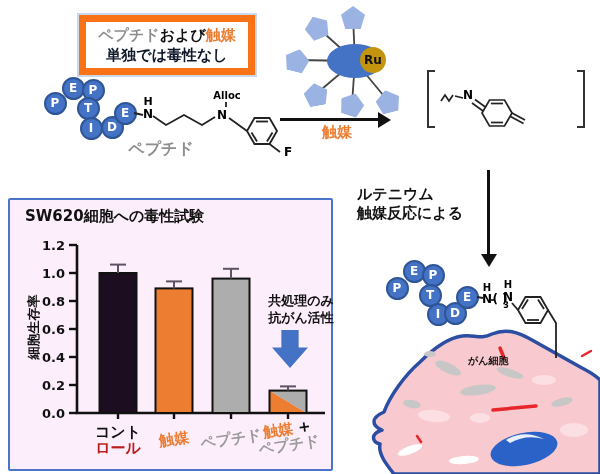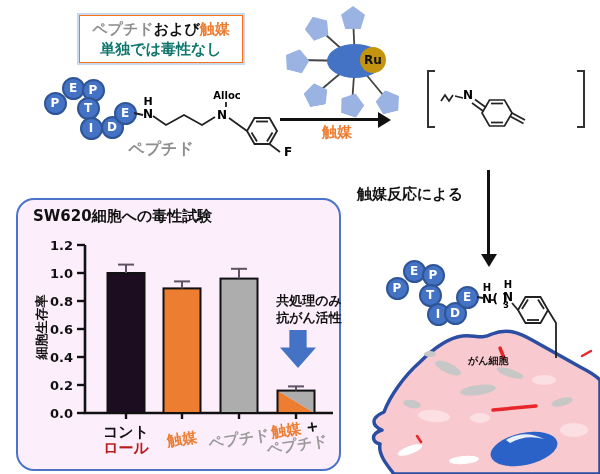--- a/index.html
+++ b/index.html
@@ -1,21 +1,21 @@
 <!DOCTYPE html>
 <html><head>
 <meta charset="utf-8">
 <style>
   html,body{margin:0;padding:0;background:#fff;}
   #fig{position:relative;width:600px;height:474px;background:#fff;overflow:hidden;
        font-family:"DejaVu Sans","Liberation Sans",sans-serif;}
   .abs{position:absolute;}
   
   #note-box{left:79px;top:15px;width:162px;height:46px;background:#fff;
-    border:1px solid #f97316;outline:2px solid #c9d9ec;display:flex;flex-direction:column;
+    border:7px solid #f97316;outline:2px solid #c9d9ec;display:flex;flex-direction:column;
     justify-content:center;align-items:center;font-weight:bold;font-size:15px;line-height:20px;}
   
   .pcirc{position:absolute;width:23px;height:23px;border-radius:50%;
     background:#4472C4;border:2px solid #2F5597;box-sizing:border-box;
     color:#fff;font-weight:bold;font-size:12px;display:flex;align-items:center;justify-content:center;}
   .pent{position:absolute;width:24px;height:23px;background:#9AB3E3;
     clip-path:polygon(50% 0%,100% 38%,82% 100%,18% 100%,0% 38%);}
   .jp{font-weight:bold;color:#111;}
   #peptide-label1{left:125px;top:139px;width:72px;text-align:center;
     font-size:16px;font-weight:bold;color:#8e8e8e;}
@@ -24,42 +24,42 @@
   #flow-arrow-line{left:280px;top:118px;width:100px;height:3px;background:#111;}
   #flow-arrow-head{left:378px;top:112px;width:0;height:0;
     border-top:8px solid transparent;border-bottom:8px solid transparent;border-left:13px solid #111;}
   #intermediate-label{left:428px;top:141px;width:150px;text-align:center;font-size:15px;}
   #attach-text{left:357px;top:185px;font-size:15px;line-height:19px;}
   #down-arrow-line{left:487px;top:170px;width:3px;height:84px;background:#111;}
   #down-arrow-head{left:481px;top:254px;width:0;height:0;
     border-left:8px solid transparent;border-right:8px solid transparent;border-top:13px solid #111;}
   
   #panel{left:8px;top:198px;width:325px;height:273px;background:#FCEEFB;
-    border:2.5px solid #4B74C9;border-radius:18px;box-sizing:border-box;margin-left:8px;}
+    border:2.5px solid #4B74C9;border-radius:2px;box-sizing:border-box;}
   #panel-title{left:15px;top:7px;font-size:15px;}
   #ylabel{left:-18px;top:118px;width:84px;text-align:center;font-size:13px;
     transform:rotate(-90deg);}
   #chart-svg{position:absolute;left:0;top:0;width:325px;height:273px;}
   .xlab{position:absolute;text-align:center;font-size:15px;line-height:16px;font-weight:bold;}
   #annot{left:248px;top:92px;width:86px;text-align:center;font-size:13px;line-height:17px;}
   #blue-arrow{left:262px;top:130px;width:36px;height:38px;background:#4472C4;
     clip-path:polygon(26% 0,74% 0,74% 46%,100% 46%,50% 100%,0 46%,26% 46%);}
   #cell-label{left:468px;top:354px;font-size:10px;}
   svg text{font-family:"DejaVu Sans","Liberation Sans",sans-serif;}
 </style>
 </head>
 <body>
 
 <div id="fig">
 
   <div id="note-box" class="abs">
     <div>
       <span style="color:#8e8e8e">ペプチド</span><span style="color:#111">および</span><span style="color:#ED7D31">触媒</span>
     </div>
-    <div style="color:#0f766e">単独では毒性なし</div>
+    <div style="color:#0f172a">単独では毒性なし</div>
   </div>
 
   <div id="cluster1">
       <div class="pcirc abs" style="left: 43.5px; top: 91.5px;">P</div>
       <div class="pcirc abs" style="left: 61.5px; top: 76.5px;">E</div>
       <div class="pcirc abs" style="left: 81.5px; top: 78.5px;">P</div>
       <div class="pcirc abs" style="left: 76.5px; top: 96.5px;">T</div>
       <div class="pcirc abs" style="left: 79.5px; top: 116.5px;">I</div>
       <div class="pcirc abs" style="left: 100.5px; top: 115.5px;">D</div>
       <div class="pcirc abs" style="left: 113.5px; top: 101.5px;">E</div>
@@ -122,20 +122,21 @@
       <polygon points="107,48 99.5,35 84.5,35 77,48 84.5,61 99.5,61"></polygon>
       <path d="M86,38.5 L98,38.5"></path>
       <path d="M86,57.5 L98,57.5"></path>
       <path d="M107,48 L120,55"></path>
       <path d="M105.5,51.5 L118.5,58.5"></path>
     </g>
     <text x="63" y="34" font-size="12" font-weight="bold" text-anchor="middle">N</text>
   </svg>
 
   <div id="attach-text" class="abs jp">
+    <div>ルテニウム</div>
     <div>触媒反応による</div>
   </div>
   <div id="down-arrow-line" class="abs"></div>
   <div id="down-arrow-head" class="abs"></div>
 
   <div id="panel" class="abs">
     <div id="panel-title" class="abs jp">SW620細胞への毒性試験</div>
     <div id="ylabel" class="abs jp">細胞生存率</div>
     <svg id="chart-svg">
         <line x1="59" y1="213" x2="67" y2="213" stroke="#111" stroke-width="2.4"></line>

